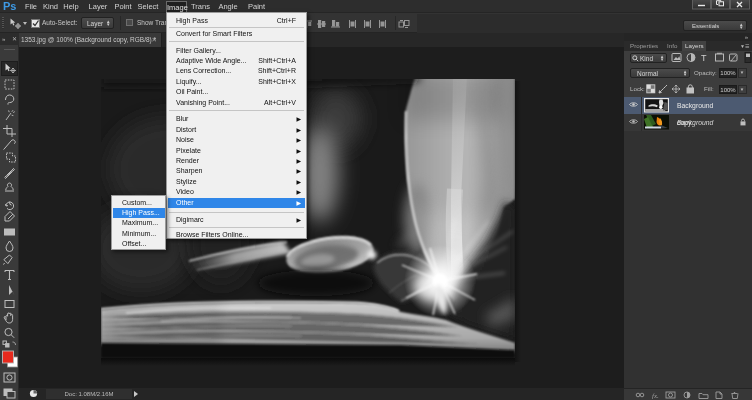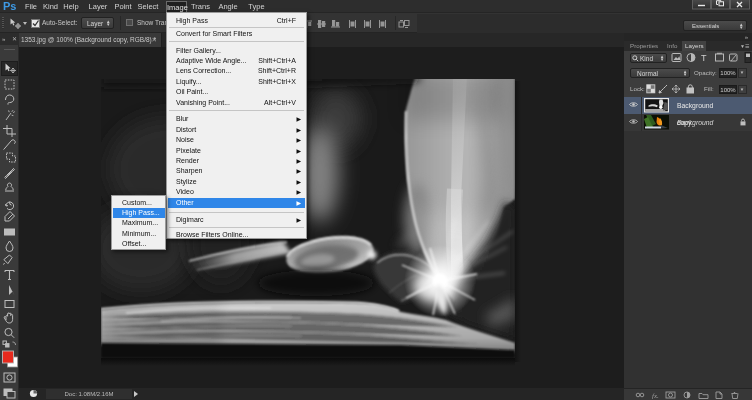--- a/index.html
+++ b/index.html
@@ -43,21 +43,21 @@
 <div id="pslogo" class="abs">Ps</div>
 <div class="abs mitem" style="left:24px;width:14px">File</div>
 <div class="abs mitem" style="left:43px;width:15px">Kind</div>
 <div class="abs mitem" style="left:61px;width:20px">Help</div>
 <div class="abs mitem" style="left:88px;width:20px">Layer</div>
 <div class="abs mitem" style="left:114px;width:18px">Point</div>
 <div class="abs mitem" style="left:137px;width:22px">Select</div>
 <div id="mfilter" class="abs">Image</div>
 <div class="abs mitem" style="left:191px;width:17px">Trans</div>
 <div class="abs mitem" style="left:214px;width:28px">Angle</div>
-<div class="abs mitem" style="left:248px;width:17px">Type</div>
+<div class="abs mitem" style="left:248px;width:17px">Paint</div>
 <svg class="abs" style="left:692px;top:0" width="58" height="10" viewBox="0 0 58 10">
  <defs>
         <linearGradient id="wb" x1="0" y1="0" x2="0" y2="1">
           <stop offset="0" stop-color="#4b4b4b"></stop>
           <stop offset="1" stop-color="#2e2e2e"></stop>
         </linearGradient>
       </defs>
  <rect x="0.5" y="-1" width="18" height="10" fill="url(#wb)" stroke="#5e5e5e" stroke-width="1"></rect>
  <rect x="19.5" y="-1" width="18" height="10" fill="url(#wb)" stroke="#5e5e5e" stroke-width="1"></rect>
  <rect x="38.5" y="-1" width="19" height="10" fill="url(#wb)" stroke="#5e5e5e" stroke-width="1"></rect>

